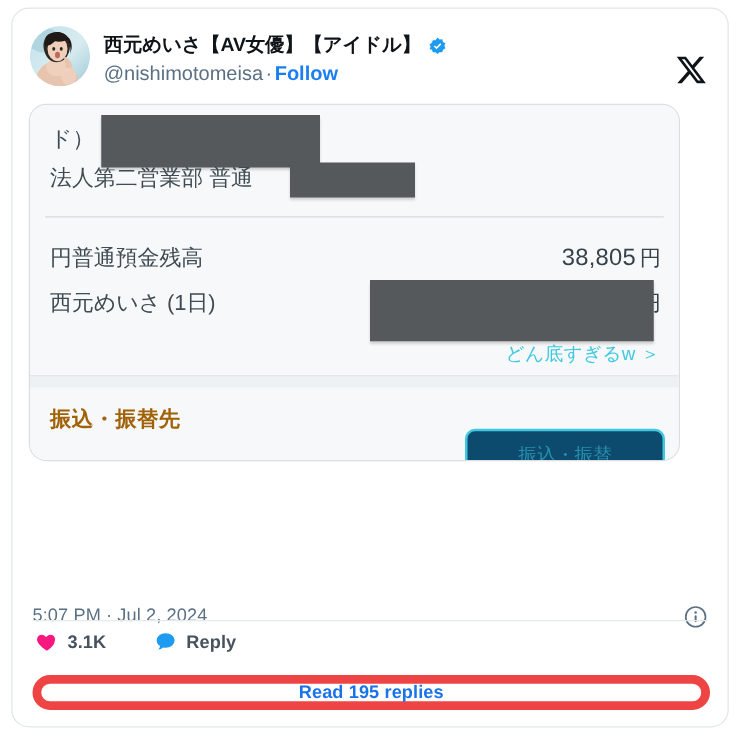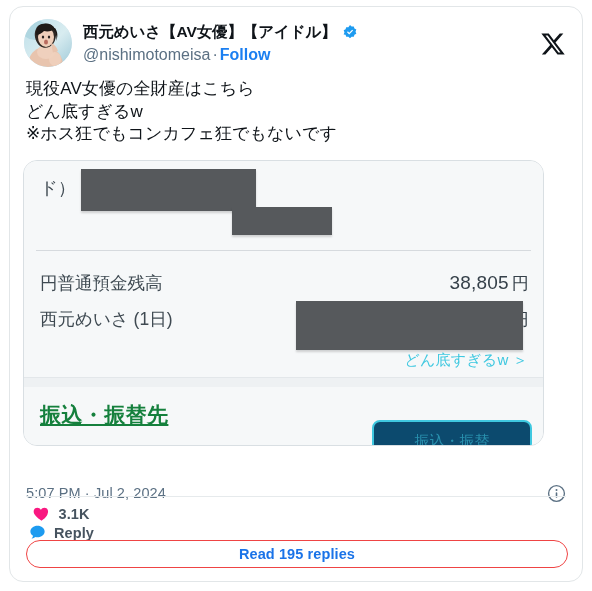--- a/index.html
+++ b/index.html
@@ -21,21 +21,21 @@
     height: 576px;
     background: #ffffff;
     border: 1px solid #e2e6e8;
     border-radius: 14px;
     overflow: hidden;
   }
 
   
   .tweet-header {
     display: flex;
-    align-items: center;
+    align-items: flex-end;
     padding: 9px 14px 0 14px;
     height: 62px;
   }
 
   .avatar {
     width: 48px;
     height: 48px;
     border-radius: 50%;
     flex: 0 0 48px;
     overflow: hidden;
@@ -191,25 +191,24 @@
     top: 216px;
     height: 10px;
     background: #eef1f3;
     border-top: 1px solid #e3e7ea;
   }
 
   .bank-section-title {
     position: absolute;
     left: 16px;
     top: 240px;
-    font-size: 21px;
+    font-size: 17px;
     font-weight: 700;
-    color: #15803d;
+    color: #a16207;
     letter-spacing: 0.4px;
-    text-decoration: underline;
   }
 
   .bank-cta {
     position: absolute;
     left: 348px;
     top: 259px;
     width: 160px;
     height: 42px;
     border: 2px solid #3fc8e0;
     border-radius: 8px;
@@ -253,23 +252,22 @@
     background: #e6eaec;
   }
 
   
   .actions {
     position: absolute;
     left: 18px;
     top: 497px;
     height: 32px;
     display: flex;
-    align-items: center;
-    gap: 0;
-    flex-direction: column;
+    align-items: flex-start;
+    gap: 12px;
   }
   .action {
     display: flex;
     align-items: center;
     cursor: pointer;
     margin-right: 26px;
   }
   .action .ic { display: flex; align-items: center; margin-right: 7px; }
   .action .lbl {
     font-size: 14.5px;
@@ -278,21 +276,21 @@
     letter-spacing: 0.1px;
   }
 
   
   .read-replies {
     position: absolute;
     left: 16px;
     top: 533px;
     width: 542px;
     height: 28px;
-    border: 1px solid #ef4444;
+    border: 7px solid #ef4444;
     border-radius: 18px;
     background: #ffffff;
     display: flex;
     align-items: center;
     justify-content: center;
     cursor: pointer;
   }
   .read-replies span {
     font-size: 14.5px;
     font-weight: 700;
@@ -352,30 +350,28 @@
       </div>
     </div>
 
     <div class="x-logo">
       <svg width="26" height="26" viewBox="0 0 24 24" aria-hidden="true">
         <path fill="#0f1419" d="M18.244 2.25h3.308l-7.227 8.26 8.502 11.24H16.17l-5.214-6.817L4.99 21.75H1.68l7.73-8.835L1.254 2.25H8.08l4.713 6.231zm-1.161 17.52h1.833L7.084 4.126H5.117z"></path>
       </svg>
     </div>
   </div>
 
-  <div class="tweet-text">現役AV女優の全財産はこちら
-どん底すぎるw
-※ホス狂でもコンカフェ狂でもないです</div>
 
   <div class="media-wrap">
     <div class="bank">
 
       <div class="bank-acct-line1">ド）</div>
       <div class="redact redact-1"></div>
 
+      <div class="bank-acct-line2">法人第二営業部 普通</div>
       <div class="redact redact-2"></div>
 
       <div class="bank-divider"></div>
 
       <div class="bank-row row-balance">
         <span>円普通預金残高</span>
         <span class="bank-amount"><span>38,805</span><span class="unit">円</span></span>
       </div>
 
       <div class="bank-row row-limit">

